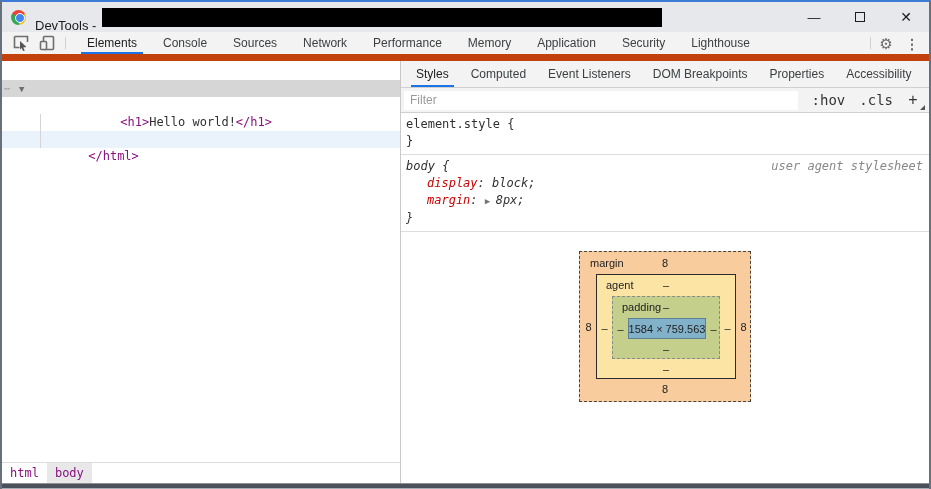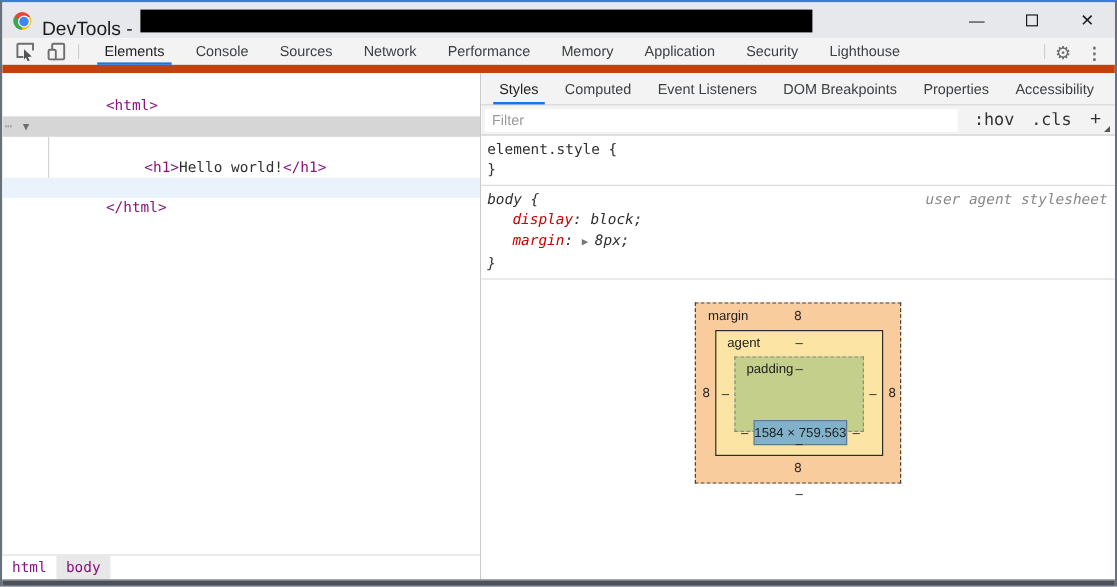--- a/index.html
+++ b/index.html
@@ -14,21 +14,21 @@
     display: flex; flex-direction: column; background: #fff;
   }
 
   
   .titlebar { height: 30px; flex: none; background: #e6e8eb; display: flex; align-items: center; padding-left: 9px; }
   .chrome-icon { width: 15px; height: 15px; border-radius: 50%; flex: none;
     background: conic-gradient(from -60deg, #ea4335 0 120deg, #fbbc05 0 240deg, #34a853 0 360deg);
     position: relative; }
   .chrome-icon::after { content: ""; position: absolute; left: 3.5px; top: 3.5px; width: 8px; height: 8px;
     border-radius: 50%; background: #4285f4; border: 1.5px solid #fff; }
-  .titlebar-title { font-size: 16px; color: #1b1b1b; margin: 16px 6px 0 9px; white-space: nowrap; text-align: right; }
+  .titlebar-title { font-size: 13px; color: #1b1b1b; margin: 16px 6px 0 9px; white-space: nowrap; text-align: right; }
   .redacted { width: 560px; height: 19px; background: #000; flex: none; }
   .win-controls { margin-left: auto; display: flex; height: 100%; }
   .win-btn { width: 46px; height: 100%; display: flex; align-items: center; justify-content: center;
     font-size: 13px; color: #1b1b1b; }
   .maximize-glyph { width: 10px; height: 10px; border: 1px solid #1b1b1b; display: block; }
   .close-glyph { font-size: 14px; }
 
   
   .toolbar { height: 29px; flex: none; background: #f3f3f3; border-bottom: 7px solid #c2410c;
     display: flex; align-items: stretch; }
@@ -107,21 +107,21 @@
   .bm-label { position: absolute; left: 9px; top: 0; }
   .bm-mid { display: flex; align-items: center; }
   .bm-side { width: 15px; flex: none; text-align: center; }
   .bm-bottom { height: 21px; line-height: 21px; text-align: center; }
 
   .bm-margin { width: 172px; height: 151px; background: #f9cc9d; border: 1px dashed #444;
     display: flex; flex-direction: column; justify-content: space-between; padding: 1px; }
   .bm-border { width: 140px; height: 105px; background: #fce5a4; border: 1px solid #2b2b2b;
     display: flex; flex-direction: column; justify-content: space-between; margin: 0 auto; }
   .bm-padding { width: 108px; height: 63px; background: #c4cf8b; border: 1px dashed #8b8b8b;
-    display: flex; flex-direction: column; justify-content: space-between; margin: 0 auto; gap: 31px; }
+    display: flex; flex-direction: column; justify-content: space-between; margin: 0 auto; }
   .bm-content { width: 78px; height: 21px; background: #82b2c9; border: 1px solid #5e7f93;
     margin: 0 auto; display: flex; align-items: center; justify-content: center; white-space: nowrap; }
 
   
   .window-bottom { height: 6px; flex: none; background: #4a515c; border-top: 1px solid #8f8f8f;
     border-bottom: 1px solid #a7adb5; }
 
   svg { display: block; }
 </style>
 </head>
@@ -204,23 +204,20 @@
       <div class="icon-btn">
         <span class="dots-v">⋮</span>
       </div>
     </div>
   </div>
 
   <div class="main">
 
     <div class="left-panel">
       <div class="tree">
-        <div class="tree-row pl1">
-          <span class="tag">&lt;html&gt;</span>
-        </div>
         <div class="tree-row pl2">
           <span class="tag">&lt;head&gt;&lt;/head&gt;</span>
         </div>
         <div class="tree-row pl2 row-selected">
           <span class="gutter-dots">⋯</span>
           <span class="tree-arrow">▼</span>
           <span class="tag">&lt;body&gt;</span><span class="meta"> == </span><span class="dollar">$0</span>
         </div>
         <div class="tree-row pl3">
           <span class="tag">&lt;h1&gt;</span><span class="plain">Hello world!</span><span class="tag">&lt;/h1&gt;</span>

